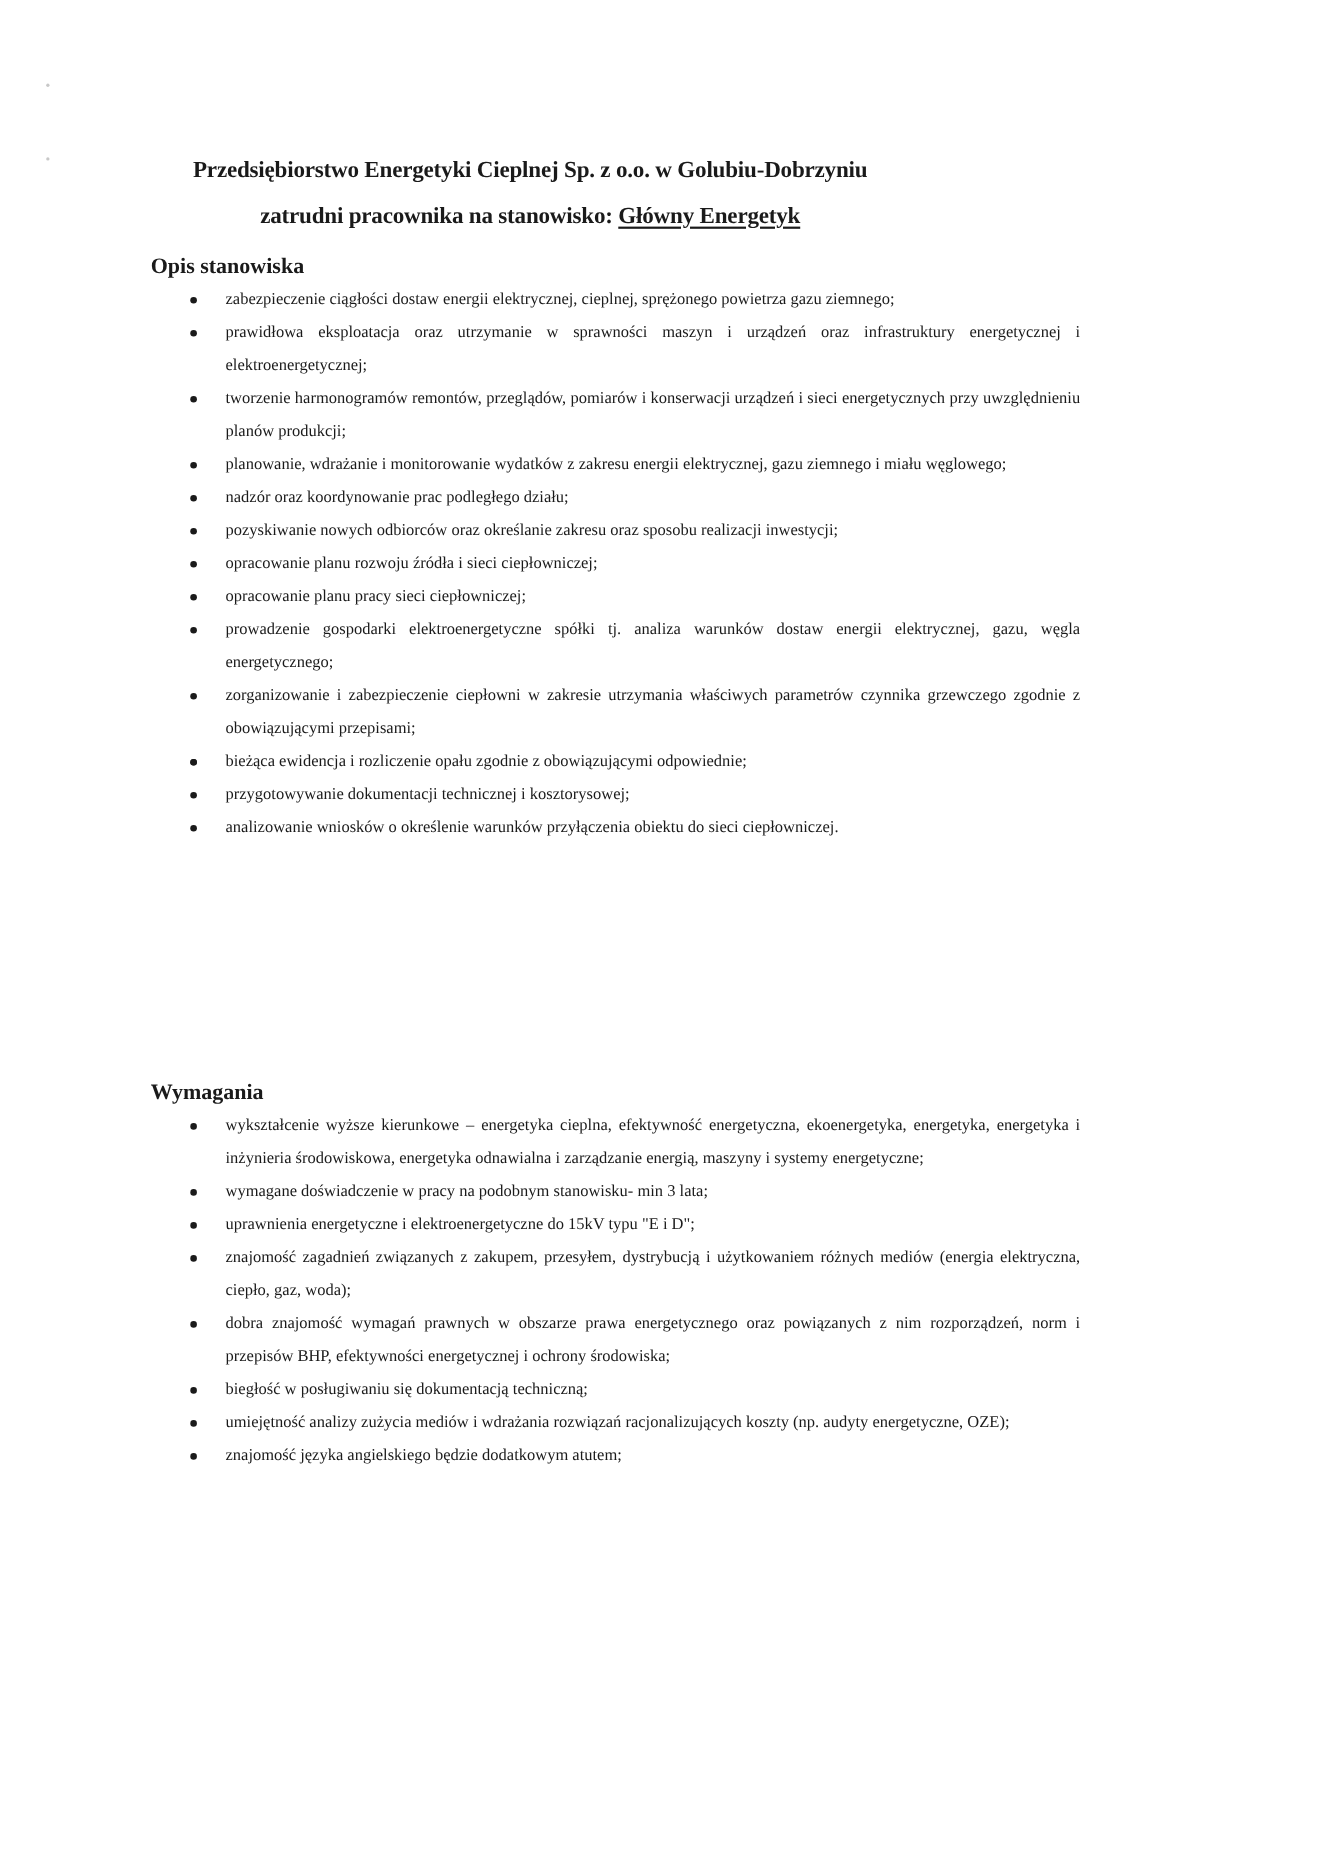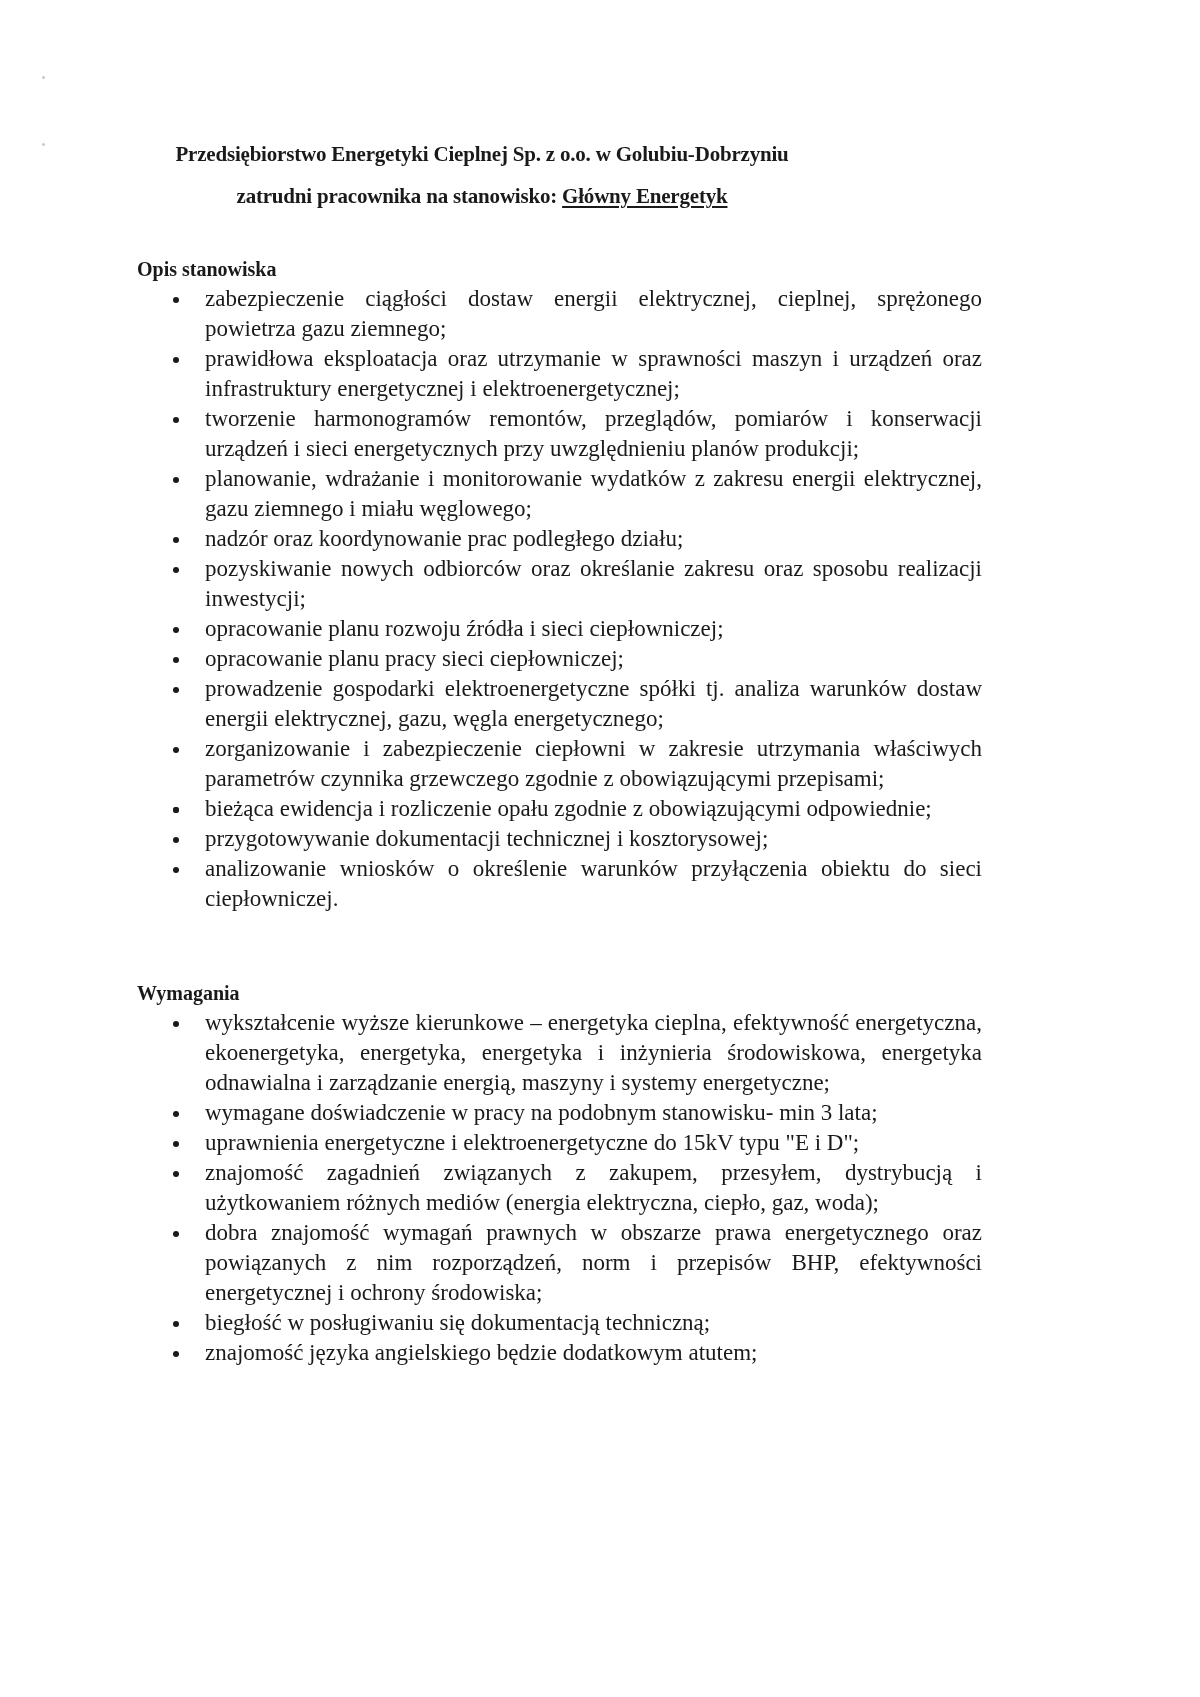--- a/index.html
+++ b/index.html
@@ -51,35 +51,35 @@
       margin: 0;
     }
     ul.items {
       list-style: none;
       margin: 0;
       padding: 0;
     }
     ul.items li {
       position: relative;
       padding-left: 68px;
-      font-size: 23px;
+      font-size: 15px;
       line-height: 30px;
       text-align: justify;
       text-align-last: left;
     }
     ul.items li .bullet {
       position: absolute;
       left: 36px;
       top: 13px;
       width: 6px;
       height: 6px;
       border-radius: 50%;
       background: #1a1a1a;
     }
-    #section-opis { top: 254px; }
+    #section-opis { top: 227px; }
     #section-wymagania { top: 978px; }
   </style>
 </head>
 <body>
 
 <div class="scan-dot" style="left:42px; top:76px;"></div>
 <div class="scan-dot" style="left:42px; top:143px;"></div>
 
 <div class="header title">Przedsiębiorstwo Energetyki Cieplnej Sp. z o.o. w Golubiu-Dobrzyniu</div>
 <div class="header subtitle">
@@ -108,15 +108,16 @@
 
 <div class="section" id="section-wymagania">
   <h2 class="section-heading">Wymagania</h2>
   <ul class="items">
     <li><span class="bullet"></span><span>wykształcenie wyższe kierunkowe – energetyka cieplna, efektywność energetyczna, ekoenergetyka, energetyka, energetyka i inżynieria środowiskowa, energetyka odnawialna i zarządzanie energią, maszyny i systemy energetyczne;</span></li>
     <li><span class="bullet"></span><span>wymagane doświadczenie w pracy na podobnym stanowisku- min 3 lata;</span></li>
     <li><span class="bullet"></span><span>uprawnienia energetyczne i elektroenergetyczne do 15kV typu "E i D";</span></li>
     <li><span class="bullet"></span><span>znajomość zagadnień związanych z zakupem, przesyłem, dystrybucją i użytkowaniem różnych mediów (energia elektryczna, ciepło, gaz, woda);</span></li>
     <li><span class="bullet"></span><span>dobra znajomość wymagań prawnych w obszarze prawa energetycznego oraz powiązanych z nim rozporządzeń, norm i przepisów BHP, efektywności energetycznej i ochrony środowiska;</span></li>
     <li><span class="bullet"></span><span>biegłość w posługiwaniu się dokumentacją techniczną;</span></li>
+    <li><span class="bullet"></span><span>umiejętność analizy zużycia mediów i wdrażania rozwiązań racjonalizujących koszty (np. audyty energetyczne, OZE);</span></li>
     <li><span class="bullet"></span><span>znajomość języka angielskiego będzie dodatkowym atutem;</span></li>
   </ul>
 </div>
 
 </body></html>

